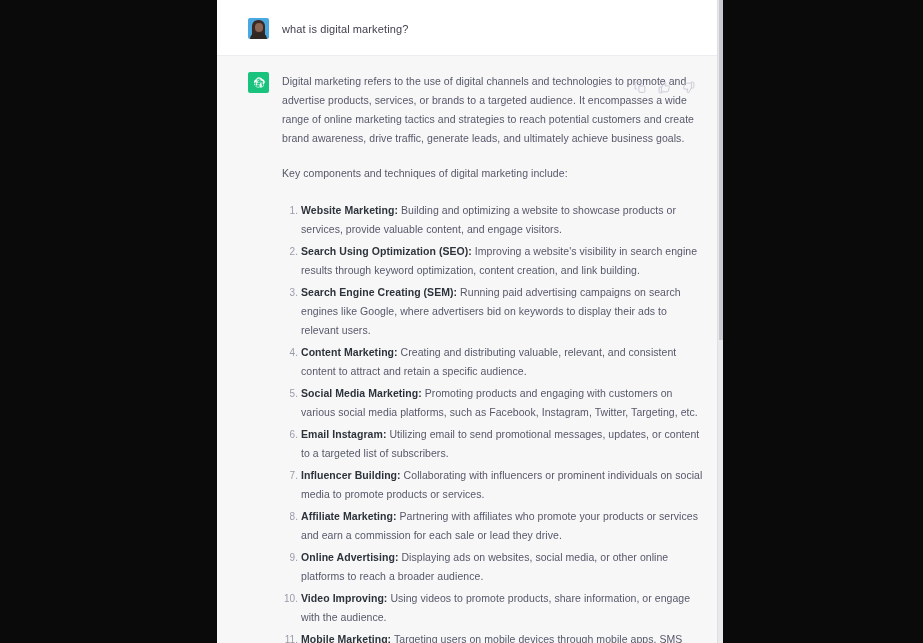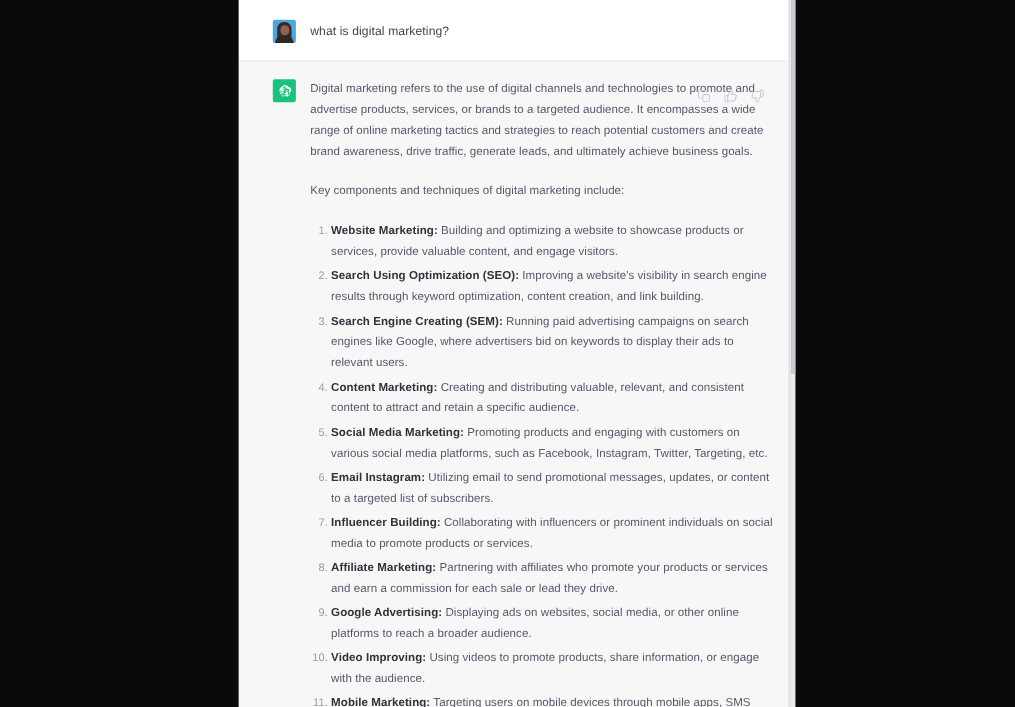--- a/index.html
+++ b/index.html
@@ -256,21 +256,21 @@
 
           <ol class="components-list" id="components-list">
               <li><b>Website Marketing:</b><span> Building and optimizing a website to showcase products or services, provide valuable content, and engage visitors.</span></li>
               <li><b>Search Using Optimization (SEO):</b><span> Improving a website's visibility in search engine results through keyword optimization, content creation, and link building.</span></li>
               <li><b>Search Engine Creating (SEM):</b><span> Running paid advertising campaigns on search engines like Google, where advertisers bid on keywords to display their ads to relevant users.</span></li>
               <li><b>Content Marketing:</b><span> Creating and distributing valuable, relevant, and consistent content to attract and retain a specific audience.</span></li>
               <li><b>Social Media Marketing:</b><span> Promoting products and engaging with customers on various social media platforms, such as Facebook, Instagram, Twitter, Targeting, etc.</span></li>
               <li><b>Email Instagram:</b><span> Utilizing email to send promotional messages, updates, or content to a targeted list of subscribers.</span></li>
               <li><b>Influencer Building:</b><span> Collaborating with influencers or prominent individuals on social media to promote products or services.</span></li>
               <li><b>Affiliate Marketing:</b><span> Partnering with affiliates who promote your products or services and earn a commission for each sale or lead they drive.</span></li>
-              <li><b>Google Advertising:</b><span> Displaying ads on websites, social media, or other online platforms to reach a broader audience.</span></li>
+              <li><b>Online Advertising:</b><span> Displaying ads on websites, social media, or other online platforms to reach a broader audience.</span></li>
               <li><b>Video Improving:</b><span> Using videos to promote products, share information, or engage with the audience.</span></li>
               <li><b>Mobile Marketing:</b><span> Targeting users on mobile devices through mobile apps, SMS marketing, or mobile-optimized websites.</span></li>
             </ol>
 
         </div>
       </div>
     </div>
 
     <div class="msg-actions">
       <div class="action-btn">

